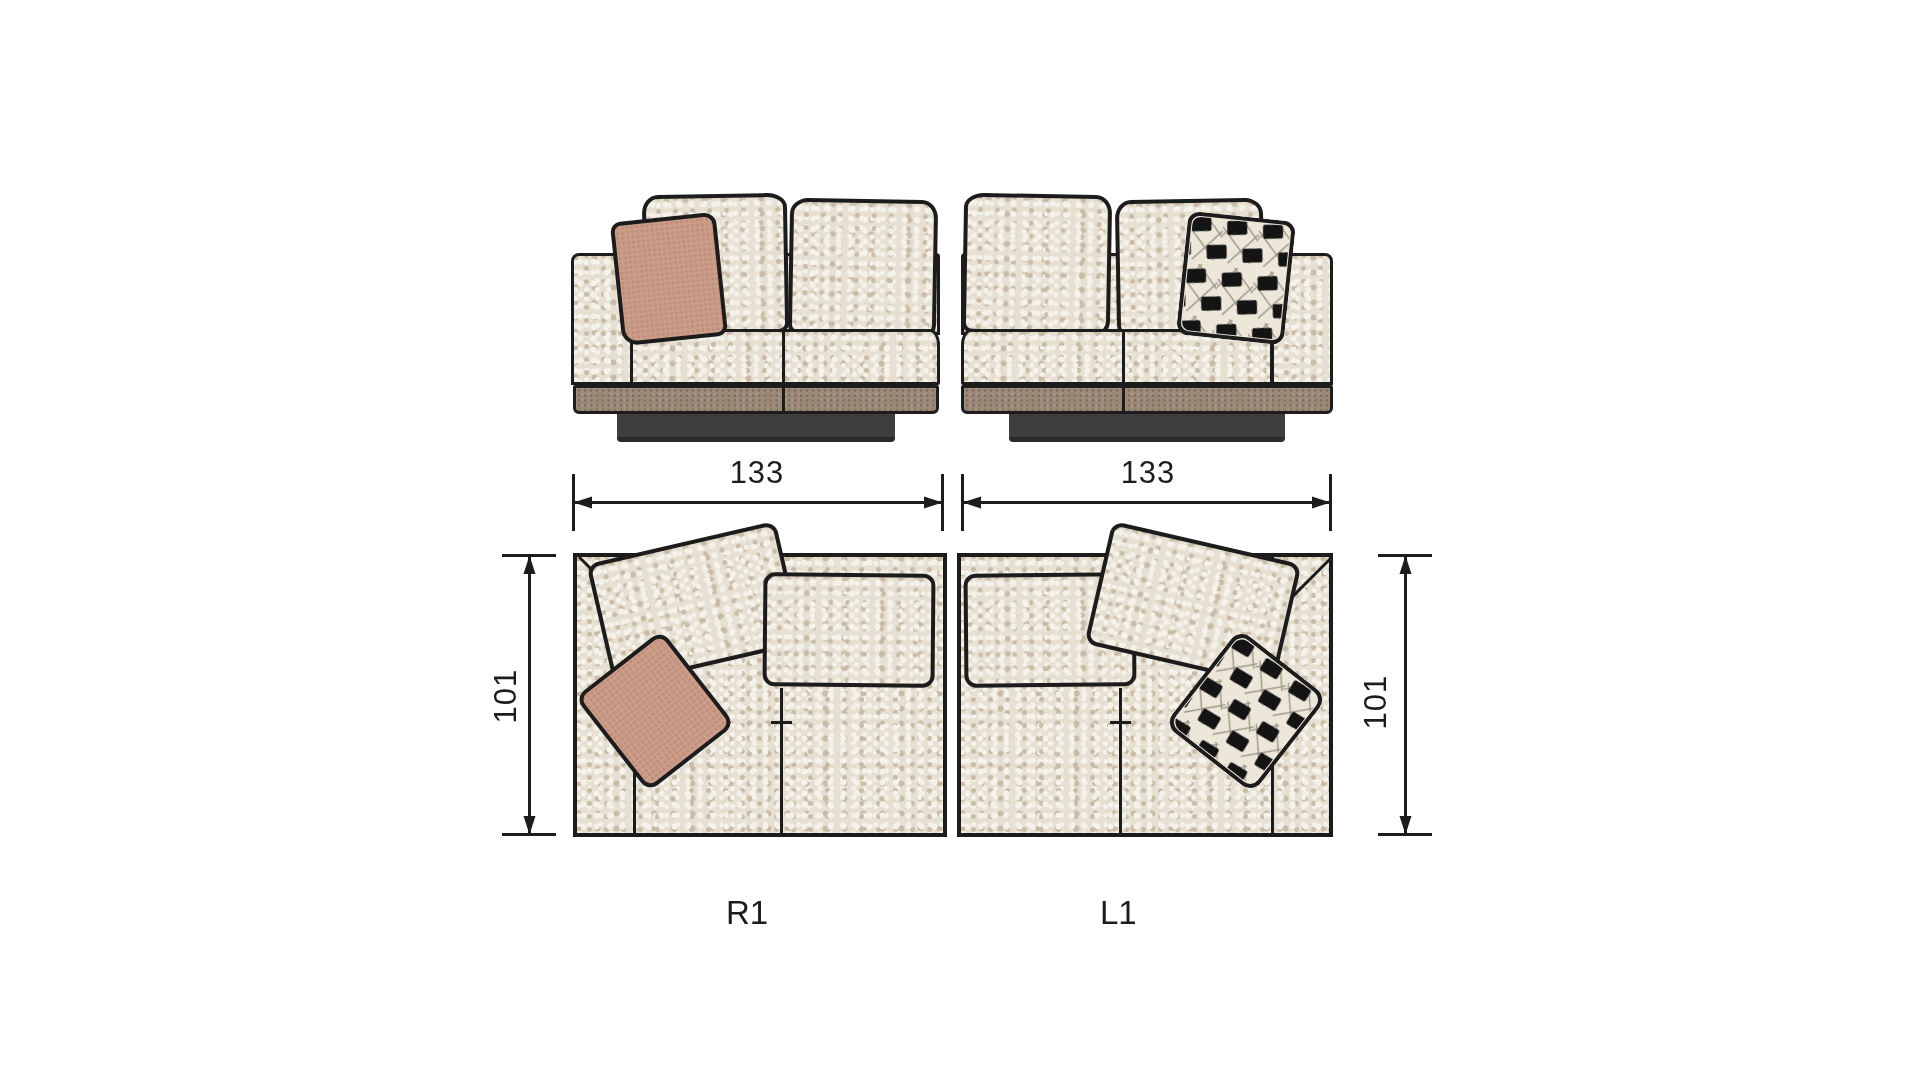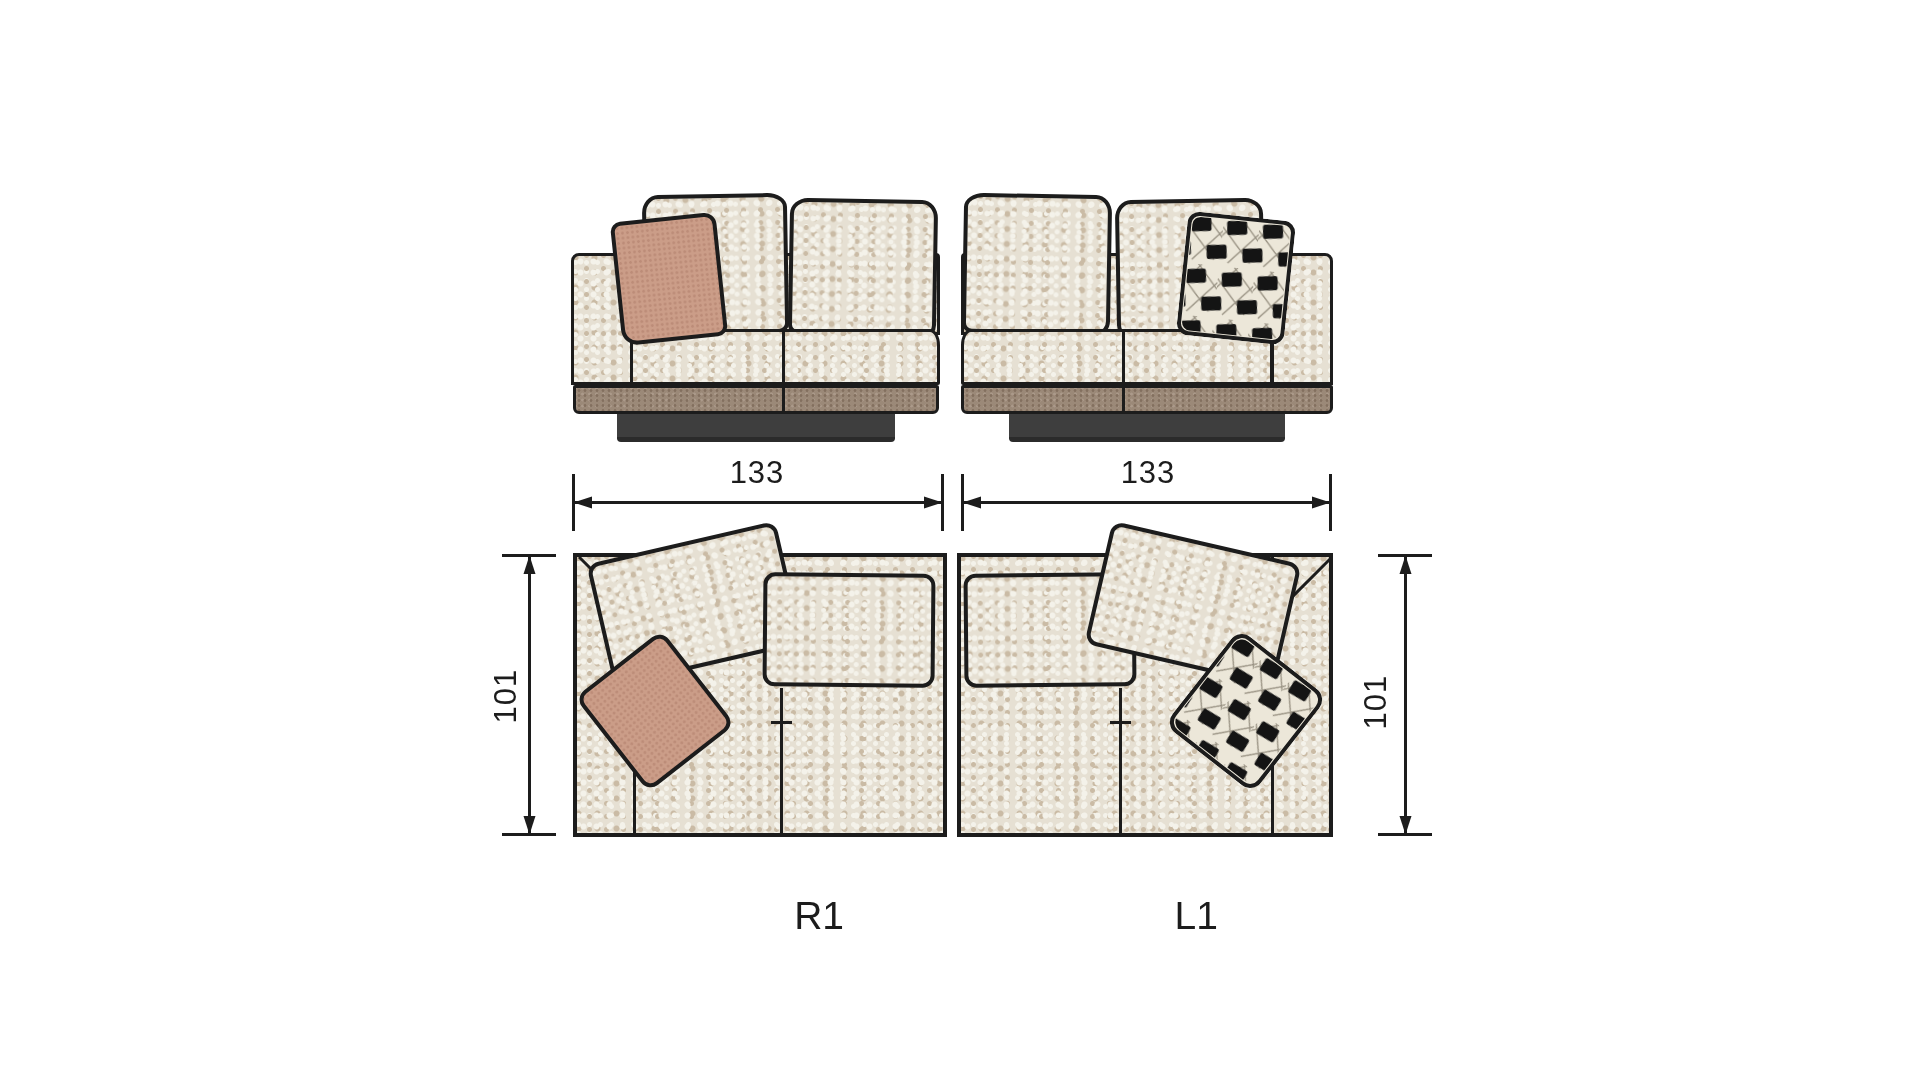--- a/index.html
+++ b/index.html
@@ -34,21 +34,21 @@
   }
   .pinkfab{
     background-color:var(--pink);
     background-image:radial-gradient(circle, var(--pink_dark) 0 1px, transparent 1.7px);
     background-size:5px 5px;
   }
   .plinth{background:var(--plinth);border-bottom:5px solid var(--plinth_dark);border-radius:0 0 4px 4px;}
   .vseam{position:absolute;top:0;bottom:0;width:3px;background:var(--line);}
   .seamline{position:absolute;background:var(--line);}
   .num{position:absolute;font-size:31px;letter-spacing:1px;text-align:center;color:var(--line);}
-  .mod{position:absolute;font-size:39px;text-align:right;color:var(--line);}
+  .mod{position:absolute;font-size:33px;text-align:left;color:var(--line);}
   .rot90{transform:rotate(-90deg);}
   .dimsvg{position:absolute;overflow:visible;}
   .dimstroke{stroke:var(--line);stroke-width:3;fill:none;}
   .dimfill{fill:var(--line);stroke:none;}
 </style>
 </head>
 <body>
 
 <div class="stage">
 

